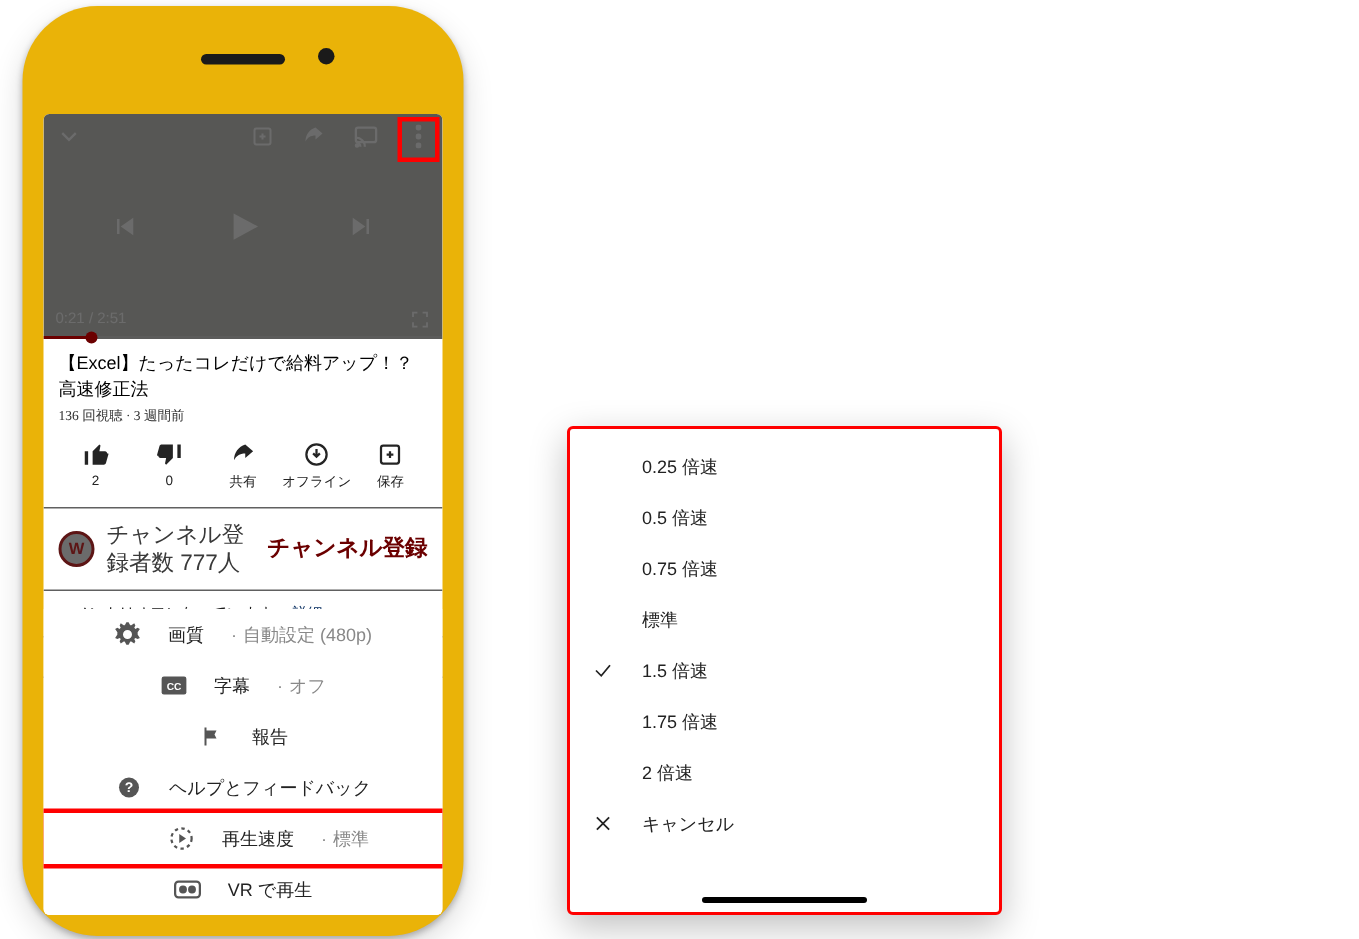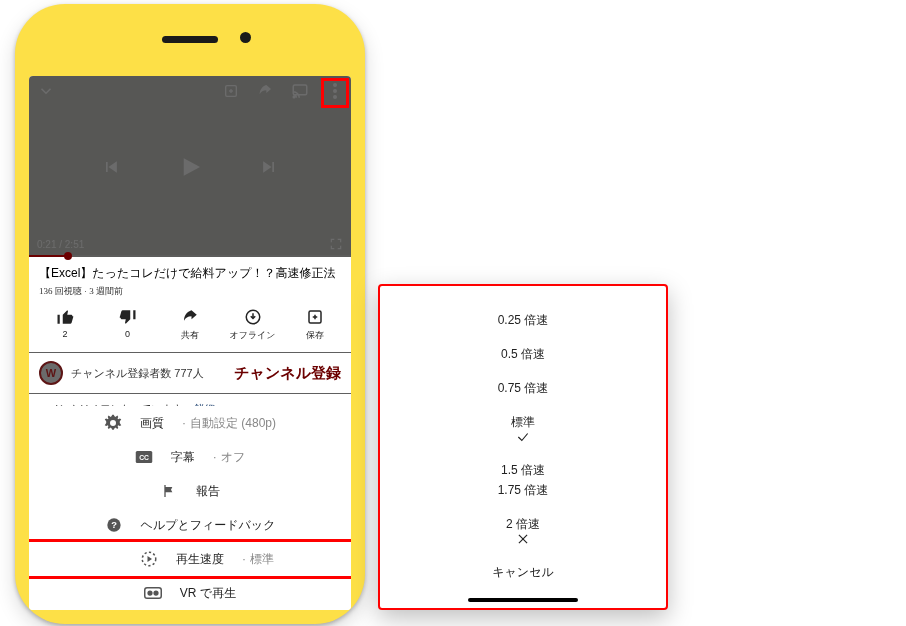--- a/index.html
+++ b/index.html
@@ -2,22 +2,22 @@
 <html><head>
 <meta charset="utf-8">
 <style>
   * { box-sizing: border-box; margin: 0; padding: 0; font-family: -apple-system, "Helvetica Neue", Arial, sans-serif; }
   body { background: #fff; width: 906px; height: 626px; position: relative; }
 
   
   .phone {
     position: absolute;
     left: 15px; top: 4px;
-    width: 350px; height: 620px;
-    background: #fde047; border-radius: 50px;
+    width: 294px; height: 620px;
+    background: #eab308; border-radius: 50px;
     box-shadow: 0 2px 4px rgba(0,0,0,.25), 0 8px 20px rgba(0,0,0,.15);
     padding: 72px 14px 14px 14px;
   }
   .speaker { position: absolute; top: 32px; left: 50%; transform: translateX(-50%); width: 56px; height: 7px; border-radius: 4px; background: #1a1a1a; }
   .camera  { position: absolute; top: 28px; left: calc(50% + 50px); width: 11px; height: 11px; border-radius: 50%; background: #1a1a1a; }
   .screen { width: 100%; height: 100%; background: #fff; border-radius: 4px; overflow: hidden; position: relative; }
 
   
   .dimmed { filter: brightness(.42); }
 
@@ -62,21 +62,21 @@
   .sheet .row .icon{width:18px;height:18px;display:flex;align-items:center;justify-content:center;color:#555;}
   .sheet .row .sub{color:#888;}
   .sheet .hl { outline:3px solid #f00;padding-left:48px; }
 
   
   .speed-popup {
     position:absolute; left:378px; top:284px; width:290px;
     border:2px solid #f00; background:#fff; box-shadow: 0 8px 24px rgba(0,0,0,.25);
     border-radius:4px; padding:8px 0;
   }
-  .speed-popup .srow{display:flex;align-items:center;height:34px;padding:0 14px;font-size:12px;color:#222;gap:18px;flex-direction:column;}
+  .speed-popup .srow{display:flex;align-items:center;height:34px;padding:0 14px;font-size:12px;color:#222;gap:18px;}
   .speed-popup .sicon{width:16px;height:16px;display:flex;align-items:center;justify-content:center;}
   .speed-popup .sicon svg{display:block;}
   .speed-popup .homebar{position:absolute;bottom:6px;left:50%;transform:translateX(-50%);width:110px;height:4px;border-radius:2px;background:#000;}
 
   .w { color:#fff; }
 </style>
 </head>
 <body>
 
 <div class="phone">
@@ -192,21 +192,21 @@
               <line x1="12" y1="9" x2="12" y2="15"></line>
               <line x1="9" y1="12" x2="15" y2="12"></line>
             </svg>
           <span class="lab">保存</span>
         </div>
       </div>
 
       <div class="channel">
         <div class="avatar">W</div>
         <div class="chname">
-          <div style="color:#888;font-size:11px;">チャンネル登録者数 777人</div>
+          <div style="color:#888;font-size:15px;">チャンネル登録者数 777人</div>
         </div>
         <div class="subscribe">チャンネル登録</div>
       </div>
 
       <div class="comments">
         <span>コメントはオフになっています。</span>
         <a href="#">詳細</a>
       </div>
 
       <div class="nextrow">

